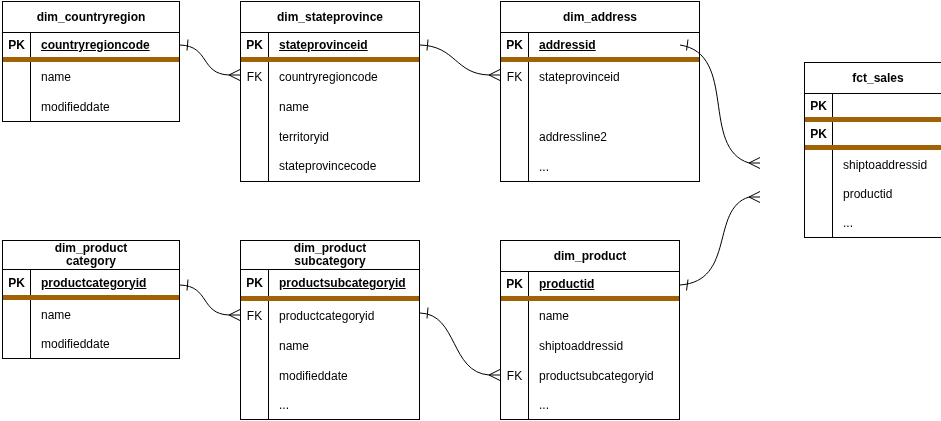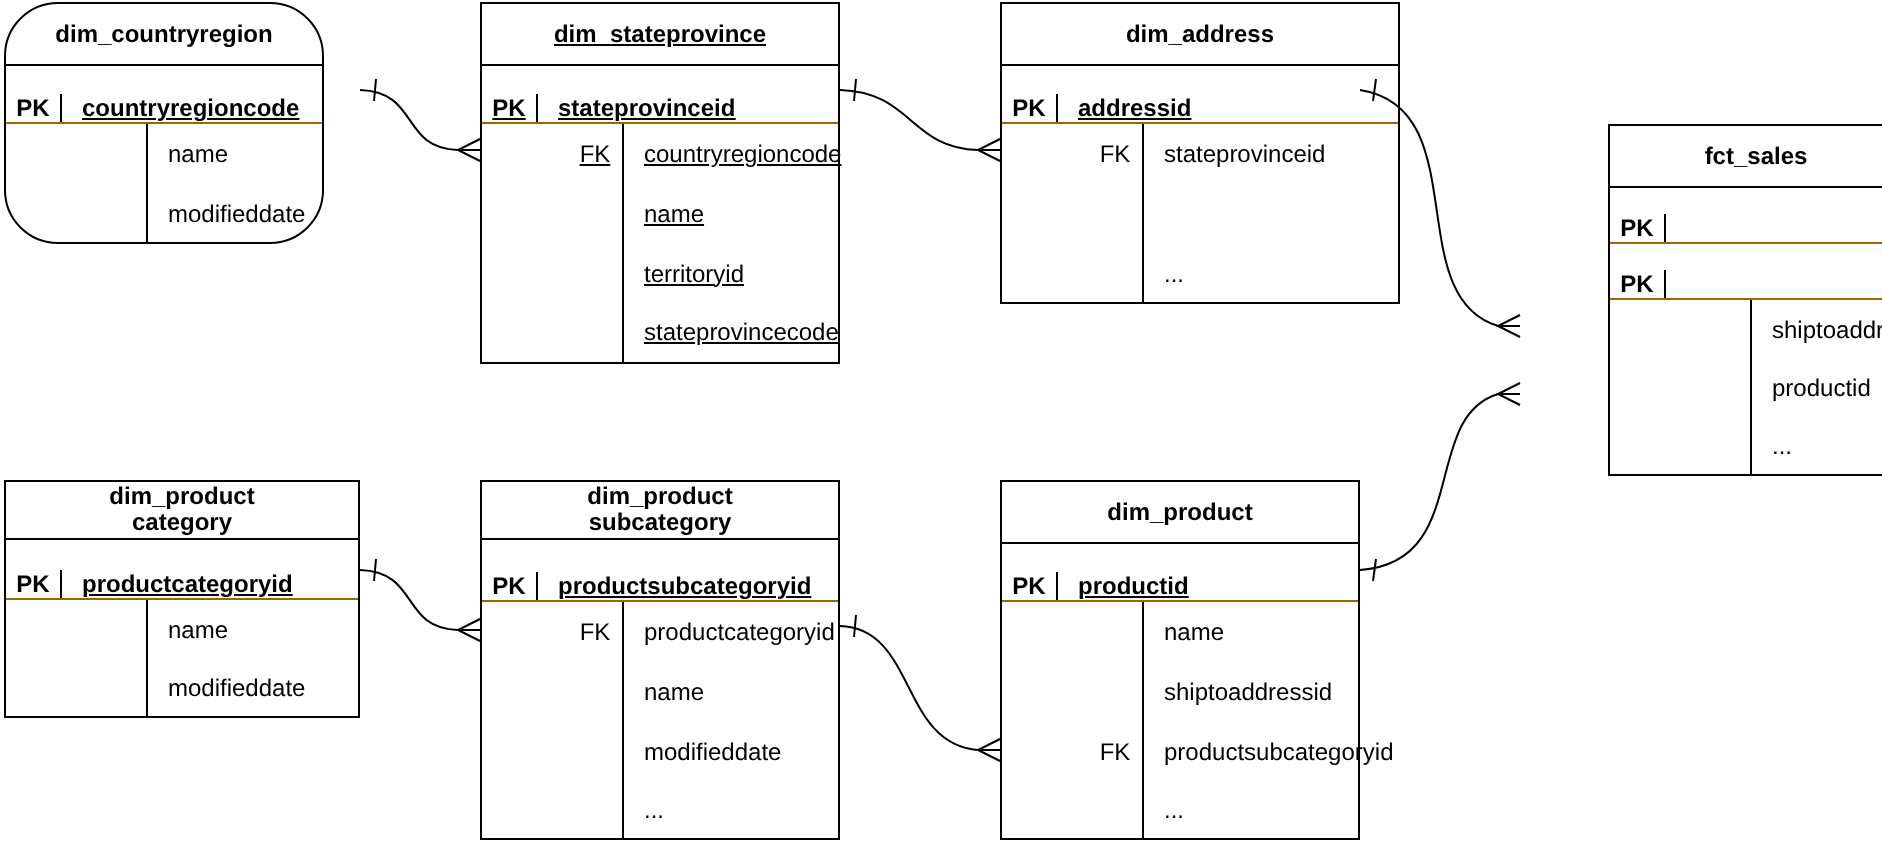--- a/index.html
+++ b/index.html
@@ -31,67 +31,67 @@
     white-space: pre-line;
     line-height: 13px;
     flex: 0 0 auto;
   }
   .row {
     display: flex;
     align-items: stretch;
     flex: 0 0 auto;
     box-sizing: border-box;
   }
-  .row.pk { border-bottom: 1px solid #a16207; align-items: flex-end; }
+  .row.pk { border-bottom: 5px solid #a16207; }
   .key {
     flex: 0 0 28px;
     width: 28px;
     border-right: 1px solid #000000;
     display: flex;
     align-items: center;
     justify-content: center;
     font-weight: bold;
     box-sizing: border-box;
   }
-  .key.fk { font-weight: normal; margin-left: 43px; }
+  .key.fk { font-weight: normal; }
   .field {
     flex: 1 1 auto;
     display: flex;
     align-items: center;
     padding-left: 10px;
   }
   .row.pk .field { font-weight: bold; text-decoration: underline; }
   .connectors {
     position: absolute;
     left: 0; top: 0;
     pointer-events: none;
   }
 </style>
 </head>
 <body>
 
 <div class="canvas">
 
-  <div class="er-table" style="left:2px;top:1px;width:160px;border-radius:27px;">
+  <div class="er-table" style="left:2px;top:1px;width:178px;">
     <div class="t-title" style="height:30px">dim_countryregion</div>
     <div class="row pk" style="height:29px">
       <span class="key">PK</span>
       <span class="field">countryregioncode</span>
     </div>
     <div class="row" style="height:30px">
       <span class="key fk"></span>
       <span class="field">name</span>
     </div>
     <div class="row" style="height:29px">
       <span class="key fk"></span>
       <span class="field">modifieddate</span>
     </div>
   </div>
 
-  <div class="er-table" style="left:240px;top:1px;width:180px;text-decoration:underline;">
+  <div class="er-table" style="left:240px;top:1px;width:180px;">
     <div class="t-title" style="height:30px">dim_stateprovince</div>
     <div class="row pk" style="height:29px">
       <span class="key">PK</span>
       <span class="field">stateprovinceid</span>
     </div>
     <div class="row" style="height:30px">
       <span class="key fk">FK</span>
       <span class="field">countryregioncode</span>
     </div>
     <div class="row" style="height:30px">
@@ -113,20 +113,24 @@
     <div class="row pk" style="height:29px">
       <span class="key">PK</span>
       <span class="field">addressid</span>
     </div>
     <div class="row" style="height:30px">
       <span class="key fk">FK</span>
       <span class="field">stateprovinceid</span>
     </div>
     <div class="row" style="height:30px">
       <span class="key fk"></span>
+    </div>
+    <div class="row" style="height:30px">
+      <span class="key fk"></span>
+      <span class="field">addressline2</span>
     </div>
     <div class="row" style="height:29px">
       <span class="key fk"></span>
       <span class="field">...</span>
     </div>
   </div>
 
   <div class="er-table" style="left:804px;top:62px;width:148px;">
     <div class="t-title" style="height:30px">fct_sales</div>
     <div class="row pk" style="height:28px">

